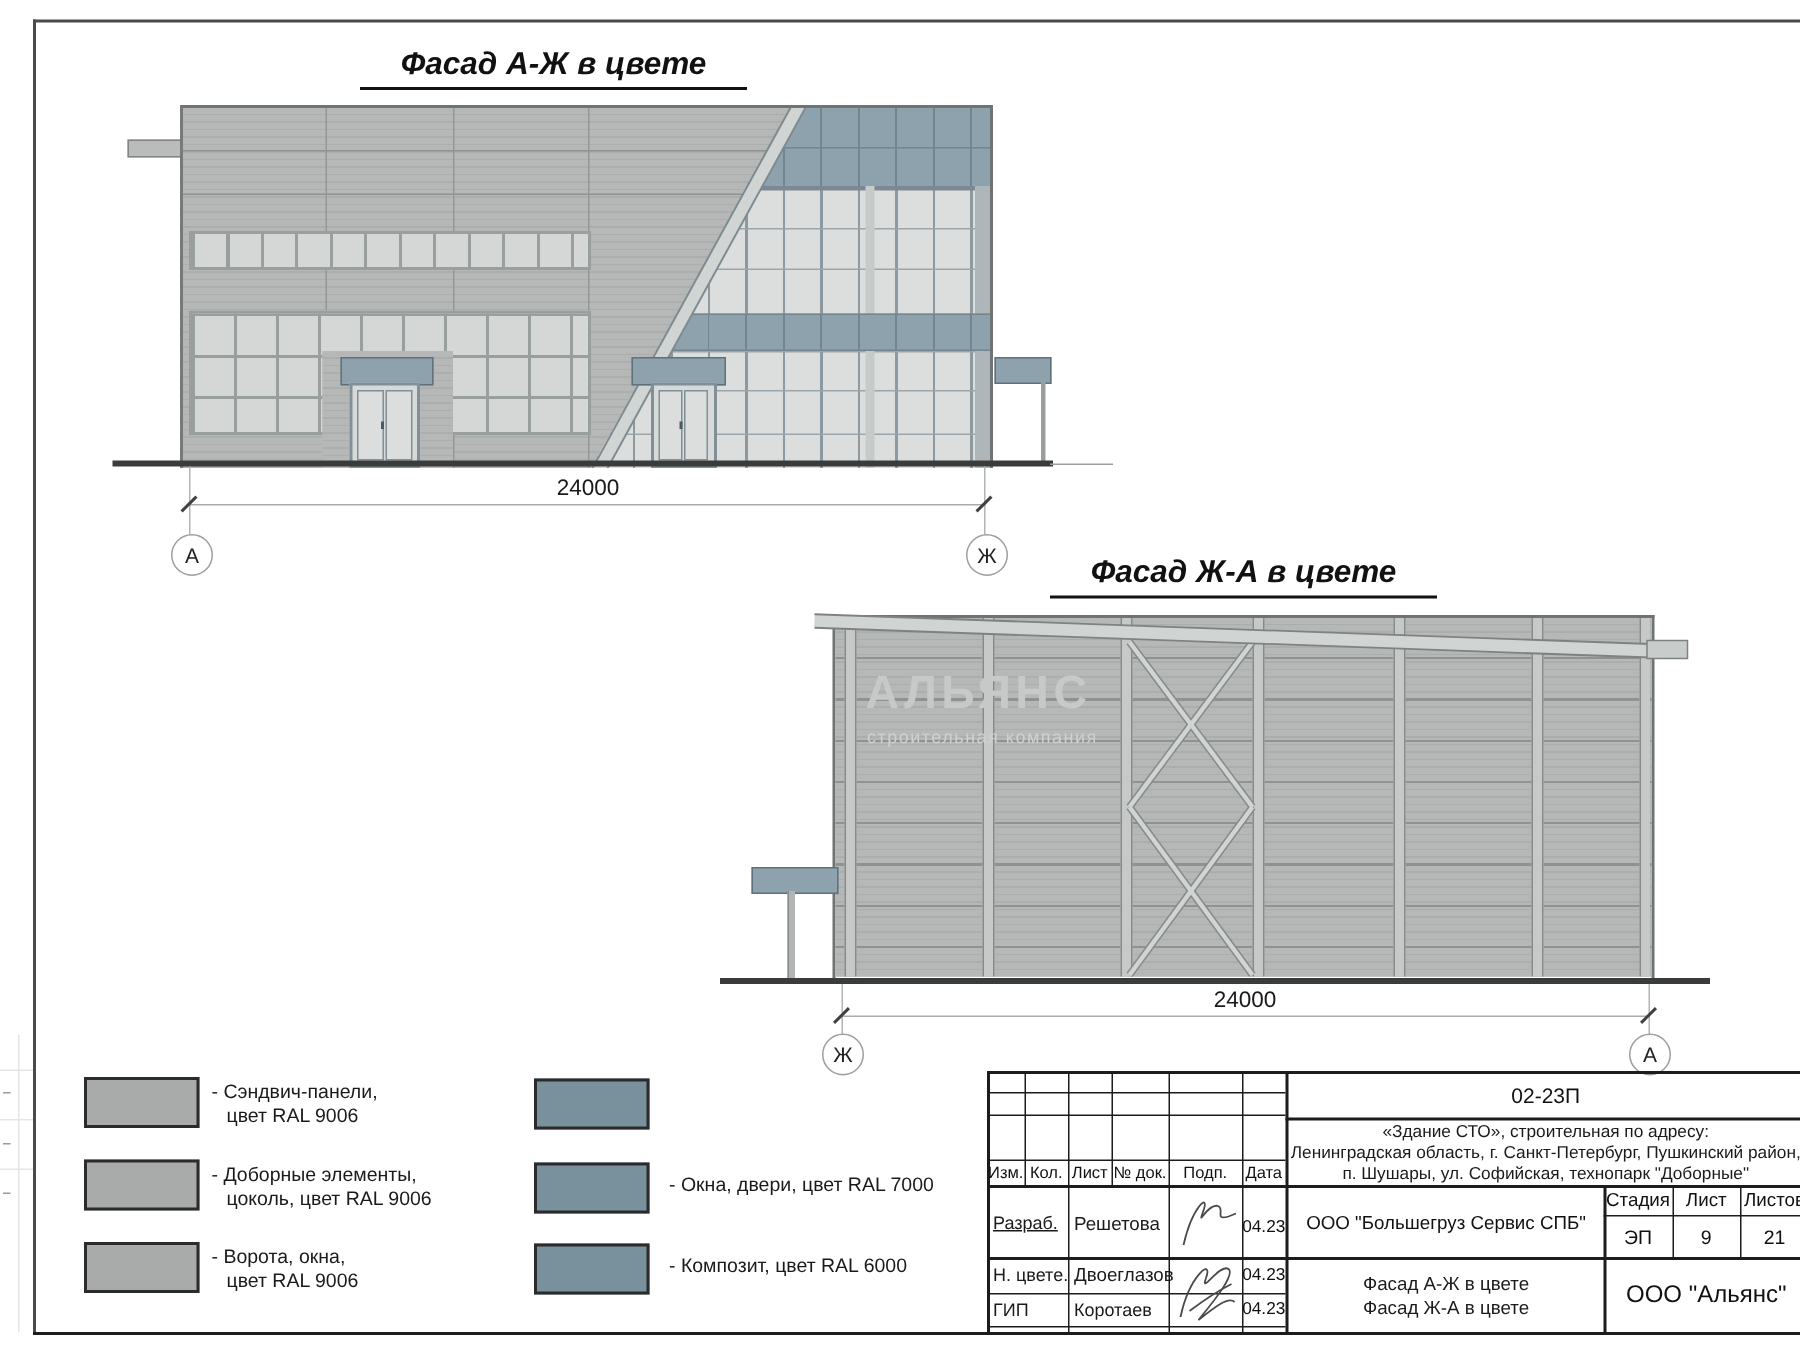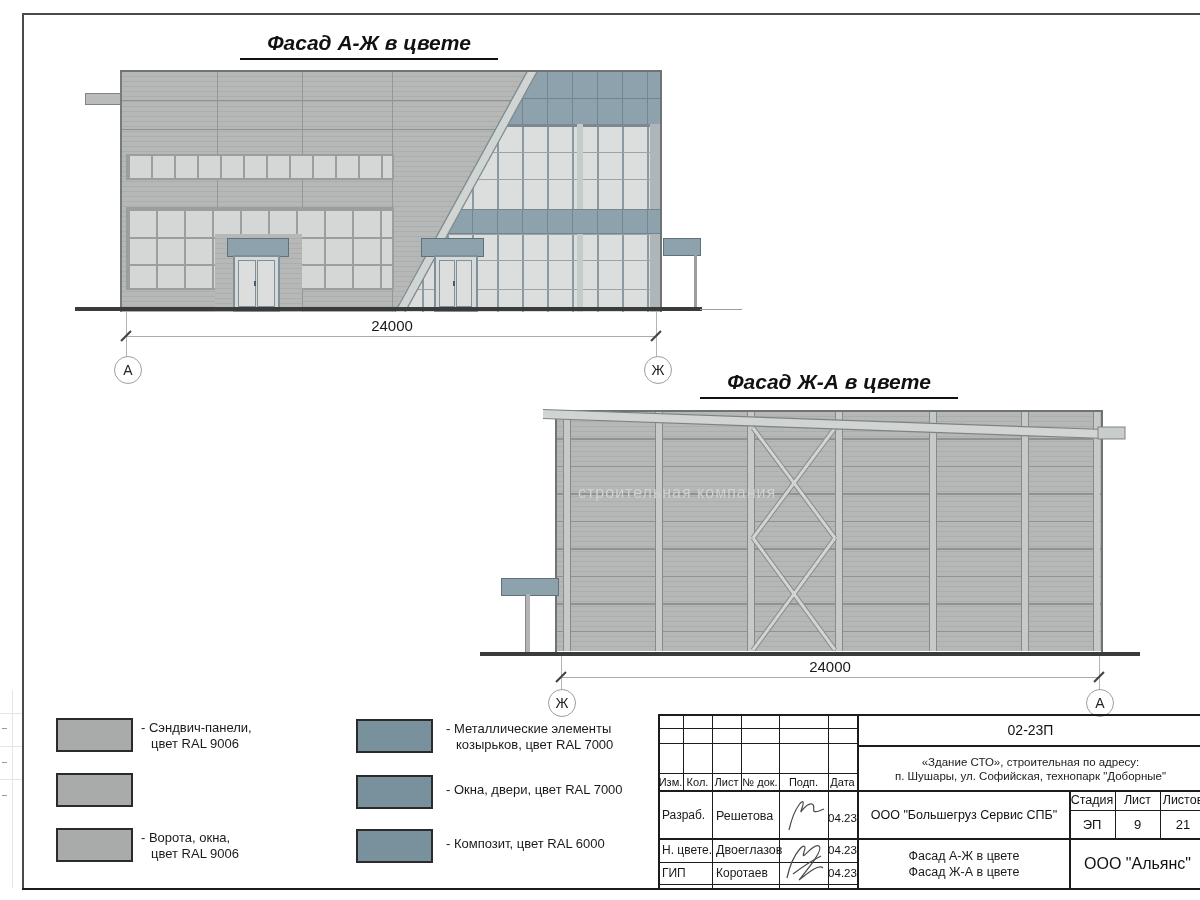--- a/index.html
+++ b/index.html
@@ -39,21 +39,21 @@
   .ftitle{font-size:21px;font-weight:bold;font-style:italic;text-align:center;color:#111;
           border-bottom:2px solid #111;padding:0 4px 3px 4px;}
   .sw{width:73px;height:30px;border:2px solid #2b2b2b;}
   .sw-gray{background:#a8aba9;}
   .sw-blue{background:#78919c;}
   .legtext{font-size:13px;line-height:16px;color:#1a1a1a;white-space:nowrap;}
   
   .tbl{background:#1c1c1c;}
   .tbt{display:flex;align-items:center;justify-content:center;text-align:center;color:#111;}
   .wm-big{font-size:31px;font-weight:bold;letter-spacing:3px;color:#c6c9c8;}
-  .wm-small{font-size:16px;letter-spacing:1px;color:#ced1d0;}
+  .wm-small{font-size:12px;letter-spacing:1px;color:#ced1d0;}
   .margin-faint{background:#e4e6e5;}
 </style>
 </head>
 <body>
 
 <div id="page">
 
   <div class="abs margin-faint" style="left:12px;top:690px;width:1px;height:198px;"></div>
   <div class="abs margin-faint" style="left:0;top:713px;width:22px;height:1px;"></div>
   <div class="abs margin-faint" style="left:0;top:746px;width:22px;height:1px;"></div>
@@ -162,20 +162,21 @@
     </svg>
   </div>
 
   <svg class="abs" width="600" height="45" viewBox="0 0 600 45" style="left:535px;top:405px;">
     <line x1="8" y1="9" x2="570" y2="29" stroke="#d0d4d2" stroke-width="9"></line>
     <line x1="8" y1="4.5" x2="570" y2="24.5" stroke="#7e8381" stroke-width="1.2"></line>
     <line x1="8" y1="13.5" x2="570" y2="33.5" stroke="#7e8381" stroke-width="1.2"></line>
     <rect x="563" y="22" width="27" height="12" fill="#c8ccca" stroke="#7e8381" stroke-width="1"></rect>
   </svg>
 
+  <div class="abs wm-big" style="left:577px;top:444px;">АЛЬЯНС</div>
   <div class="abs wm-small" style="left:578px;top:484px;">строительная компания</div>
 
   <div class="abs canopy" style="left:501px;top:578px;width:56px;height:16px;"></div>
   <div class="abs" style="left:525px;top:594px;width:4px;height:59px;background:#b2b5b3;border-left:1px solid #868b89;"></div>
 
   <div class="abs groundline" style="left:480px;top:652px;width:660px;height:4px;"></div>
 
   <div class="abs extline" style="left:561px;top:656px;height:34px;"></div>
   <div class="abs extline" style="left:1099px;top:656px;height:34px;"></div>
   <div class="abs dimline" style="left:561px;top:677px;width:539px;"></div>
@@ -184,30 +185,30 @@
   <div class="abs dimtext" style="left:715px;top:658px;width:230px;">24000</div>
   <div class="abs axis" style="left:548px;top:689px;">Ж</div>
   <div class="abs axis" style="left:1086px;top:689px;">А</div>
 
   <div class="abs sw sw-gray" style="left:56px;top:718px;"></div>
   <div class="abs legtext" style="left:141px;top:720px;">
     <span>- Сэндвич-панели,</span><br>
     <span style="padding-left:10px;">цвет RAL 9006</span>
   </div>
   <div class="abs sw sw-gray" style="left:56px;top:773px;"></div>
+  <div class="abs legtext" style="left:141px;top:775px;">
+    <span>- Доборные элементы,</span><br>
+    <span style="padding-left:10px;">цоколь, цвет RAL 9006</span>
+  </div>
   <div class="abs sw sw-gray" style="left:56px;top:828px;"></div>
   <div class="abs legtext" style="left:141px;top:830px;">
     <span>- Ворота, окна,</span><br>
     <span style="padding-left:10px;">цвет RAL 9006</span>
   </div>
   <div class="abs sw sw-blue" style="left:356px;top:719px;"></div>
-  <div class="abs legtext" style="left:446px;top:721px;">
-    <span>- Металлические элементы</span><br>
-    <span style="padding-left:10px;">козырьков, цвет RAL 7000</span>
-  </div>
   <div class="abs sw sw-blue" style="left:356px;top:775px;"></div>
   <div class="abs legtext" style="left:446px;top:782px;">
     <span>- Окна, двери, цвет RAL 7000</span>
   </div>
   <div class="abs sw sw-blue" style="left:356px;top:829px;"></div>
   <div class="abs legtext" style="left:446px;top:836px;">
     <span>- Композит, цвет RAL 6000</span>
   </div>
 
   <div class="abs" style="left:658px;top:714px;width:546px;height:176px;">
@@ -235,41 +236,42 @@
     <div class="abs tbl" style="left:457px;top:76px;width:1px;height:48px;"></div>
     <div class="abs tbl" style="left:502px;top:76px;width:1px;height:48px;"></div>
 
     <div class="abs tbt" style="left:0;top:59px;width:25px;height:17px;font-size:11px;">Изм.</div>
     <div class="abs tbt" style="left:25px;top:59px;width:29px;height:17px;font-size:11px;">Кол.</div>
     <div class="abs tbt" style="left:54px;top:59px;width:29px;height:17px;font-size:11px;">Лист</div>
     <div class="abs tbt" style="left:83px;top:59px;width:38px;height:17px;font-size:11px;">№ док.</div>
     <div class="abs tbt" style="left:121px;top:59px;width:49px;height:17px;font-size:11px;">Подп.</div>
     <div class="abs tbt" style="left:170px;top:59px;width:29px;height:17px;font-size:11px;">Дата</div>
 
-    <div class="abs" style="left:4px;top:94px;font-size:12px;">Разраб.</div>
+    <div class="abs" style="left:4px;top:94px;font-size:12px;text-decoration:underline;">Разраб.</div>
     <div class="abs" style="left:58px;top:95px;font-size:12.5px;">Решетова</div>
     <div class="abs tbt" style="left:170px;top:84px;width:29px;height:40px;font-size:11.5px;">04.23</div>
     <div class="abs" style="left:4px;top:129px;font-size:12px;">Н. цвете.</div>
     <div class="abs" style="left:58px;top:129px;font-size:12.5px;text-align:center;">Двоеглазов</div>
     <div class="abs tbt" style="left:170px;top:124px;width:29px;height:24px;font-size:11.5px;">04.23</div>
     <div class="abs" style="left:4px;top:152px;font-size:12px;">ГИП</div>
     <div class="abs" style="left:58px;top:152px;font-size:12px;">Коротаев</div>
     <div class="abs tbt" style="left:170px;top:148px;width:29px;height:22px;font-size:11.5px;">04.23</div>
 
     <svg class="abs" width="49" height="98" viewBox="0 0 49 98" style="left:121px;top:76px;">
       <g fill="none" stroke="#4a4a4a" stroke-width="1.2">
         <path d="M10,40 C16,14 28,4 23,18 C19,29 26,12 33,14 C38,16 30,24 40,21 L45,19"></path>
         <path d="M8,88 C14,60 30,48 25,62 C21,74 34,52 40,56 C45,60 28,80 20,90 C30,82 40,74 44,78"></path>
         <path d="M14,84 C22,78 34,70 42,66"></path>
       </g>
     </svg>
 
     <div class="abs tbt" style="left:199px;top:0;width:347px;height:31px;font-size:14px;">02-23П</div>
     <div class="abs" style="left:201px;top:33px;width:343px;height:43px;display:flex;flex-direction:column;align-items:center;justify-content:center;text-align:center;font-size:11.5px;line-height:14px;">
       <span>«Здание СТО», строительная по адресу:</span>
+      <span>Ленинградская область, г. Санкт-Петербург, Пушкинский район,</span>
       <span>п. Шушары, ул. Софийская, технопарк "Доборные"</span>
     </div>
     <div class="abs tbt" style="left:201px;top:78px;width:210px;height:46px;font-size:12.5px;">ООО "Большегруз Сервис СПБ"</div>
     <div class="abs tbt" style="left:411px;top:76px;width:46px;height:20px;font-size:12.5px;">Стадия</div>
     <div class="abs tbt" style="left:457px;top:76px;width:45px;height:20px;font-size:12.5px;">Лист</div>
     <div class="abs tbt" style="left:502px;top:76px;width:46px;height:20px;font-size:12.5px;">Листов</div>
     <div class="abs tbt" style="left:411px;top:96px;width:46px;height:28px;font-size:13px;">ЭП</div>
     <div class="abs tbt" style="left:457px;top:96px;width:45px;height:28px;font-size:13px;">9</div>
     <div class="abs tbt" style="left:502px;top:96px;width:46px;height:28px;font-size:13px;">21</div>
     <div class="abs" style="left:201px;top:126px;width:210px;height:48px;display:flex;flex-direction:column;align-items:center;justify-content:center;text-align:center;font-size:12.5px;line-height:16px;">

